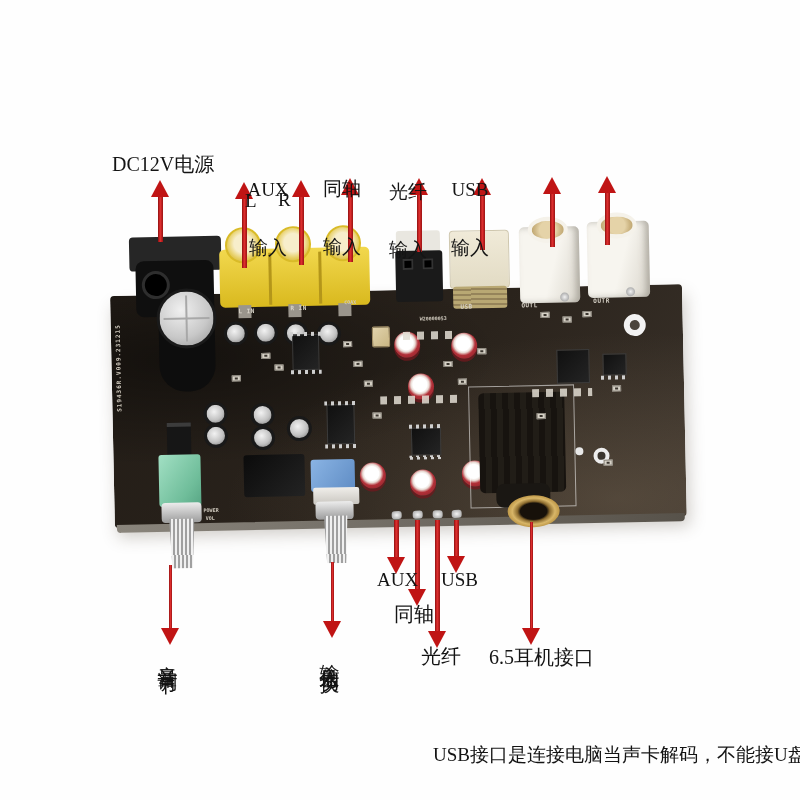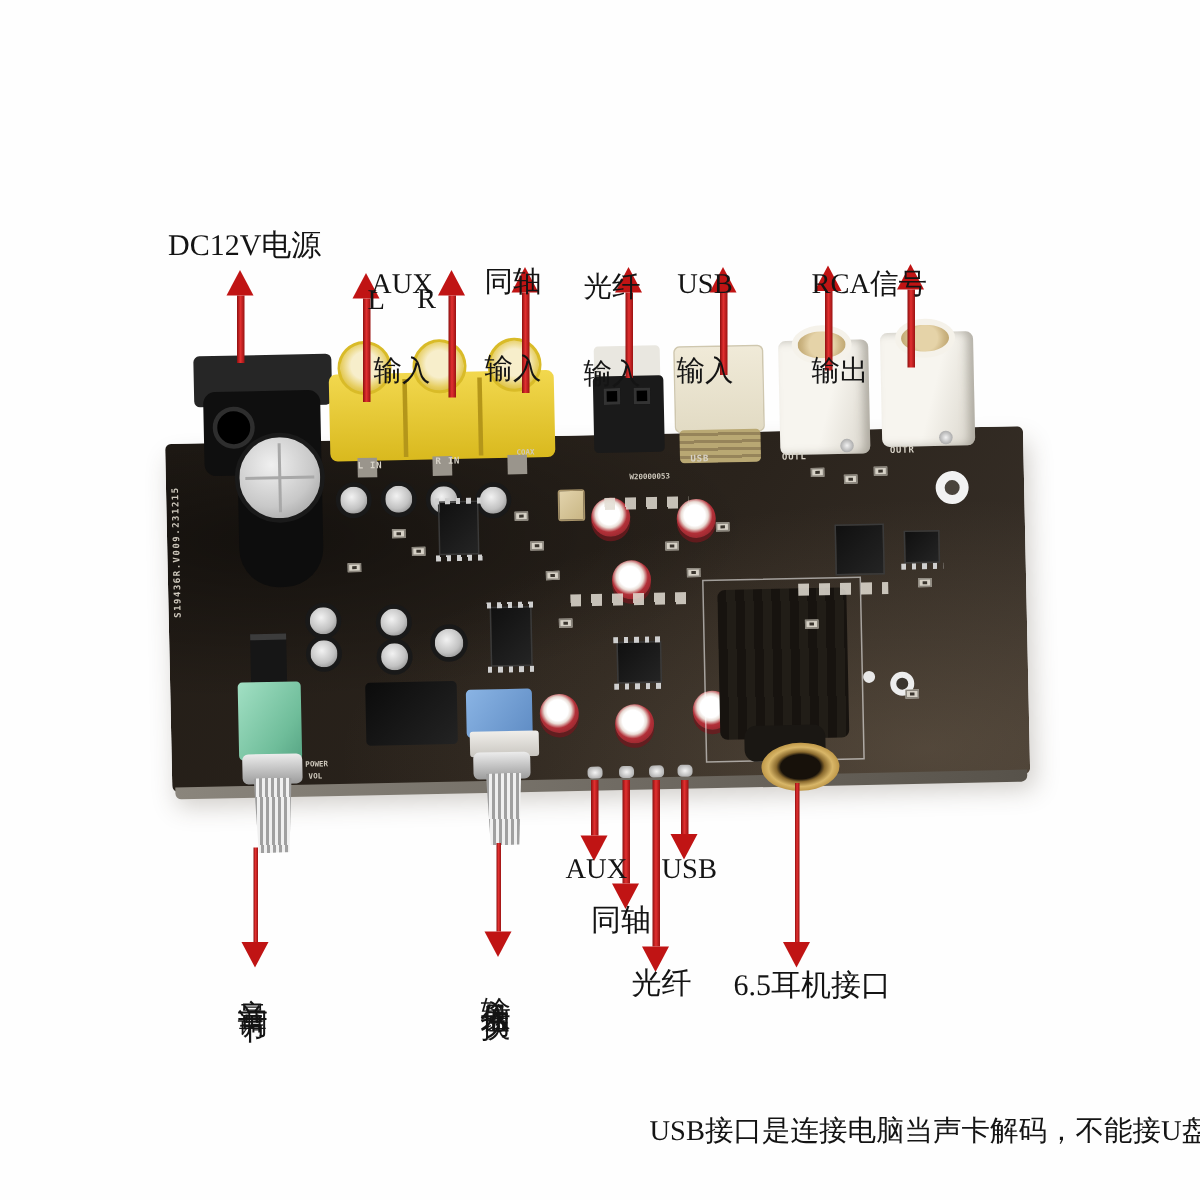--- a/index.html
+++ b/index.html
@@ -289,24 +289,20 @@
   <div class="abs lbl center" style="left:382px;top:143px;width:52px;font-size:19px;">
     <span style="display:block;">光纤</span>
     <span style="display:block;">输入</span>
   </div>
 
   <div class="abs lbl center" style="left:444px;top:141px;width:52px;font-size:19px;">
     <span style="display:block;">USB</span>
     <span style="display:block;">输入</span>
   </div>
 
-  <div class="abs lbl" style="left:541px;top:141px;font-size:19px;">
-    <span style="display:block;">RCA信号</span>
-    <span style="display:block;">输出</span>
-  </div>
 
   <div class="abs lbl vlbl" style="left:158px;top:650px;font-size:20px;">音量调节</div>
   <div class="abs lbl vlbl" style="left:320px;top:648px;font-size:20px;letter-spacing:2px;">输入信号切换</div>
   <div class="abs lbl" style="left:377px;top:570px;font-size:19px;">AUX</div>
   <div class="abs lbl" style="left:441px;top:570px;font-size:19px;">USB</div>
   <div class="abs lbl" style="left:394px;top:604px;font-size:20px;">同轴</div>
   <div class="abs lbl" style="left:421px;top:646px;font-size:20px;">光纤</div>
   <div class="abs lbl" style="left:489px;top:647px;font-size:20px;">6.5耳机接口</div>
 
   <div class="abs lbl" style="left:433px;top:745px;font-size:19px;">USB接口是连接电脑当声卡解码，不能接U盘</div>

